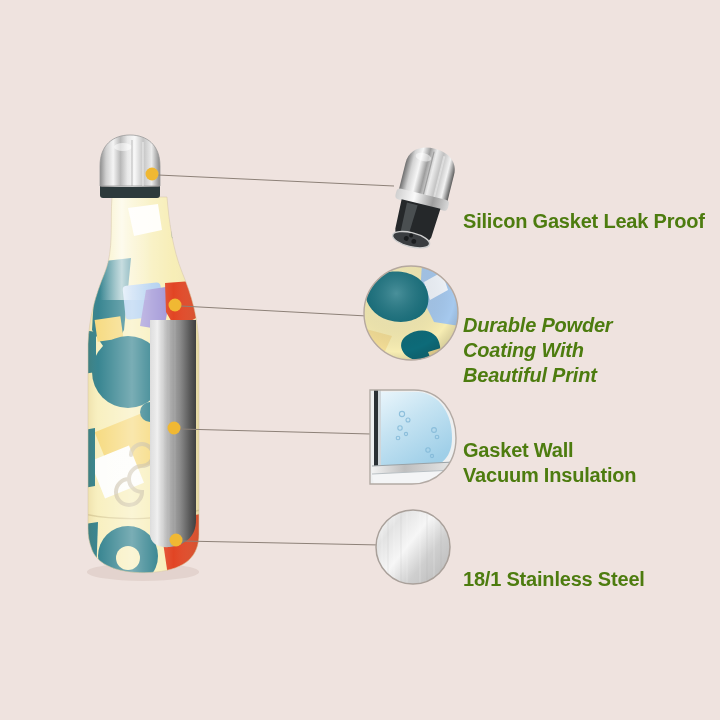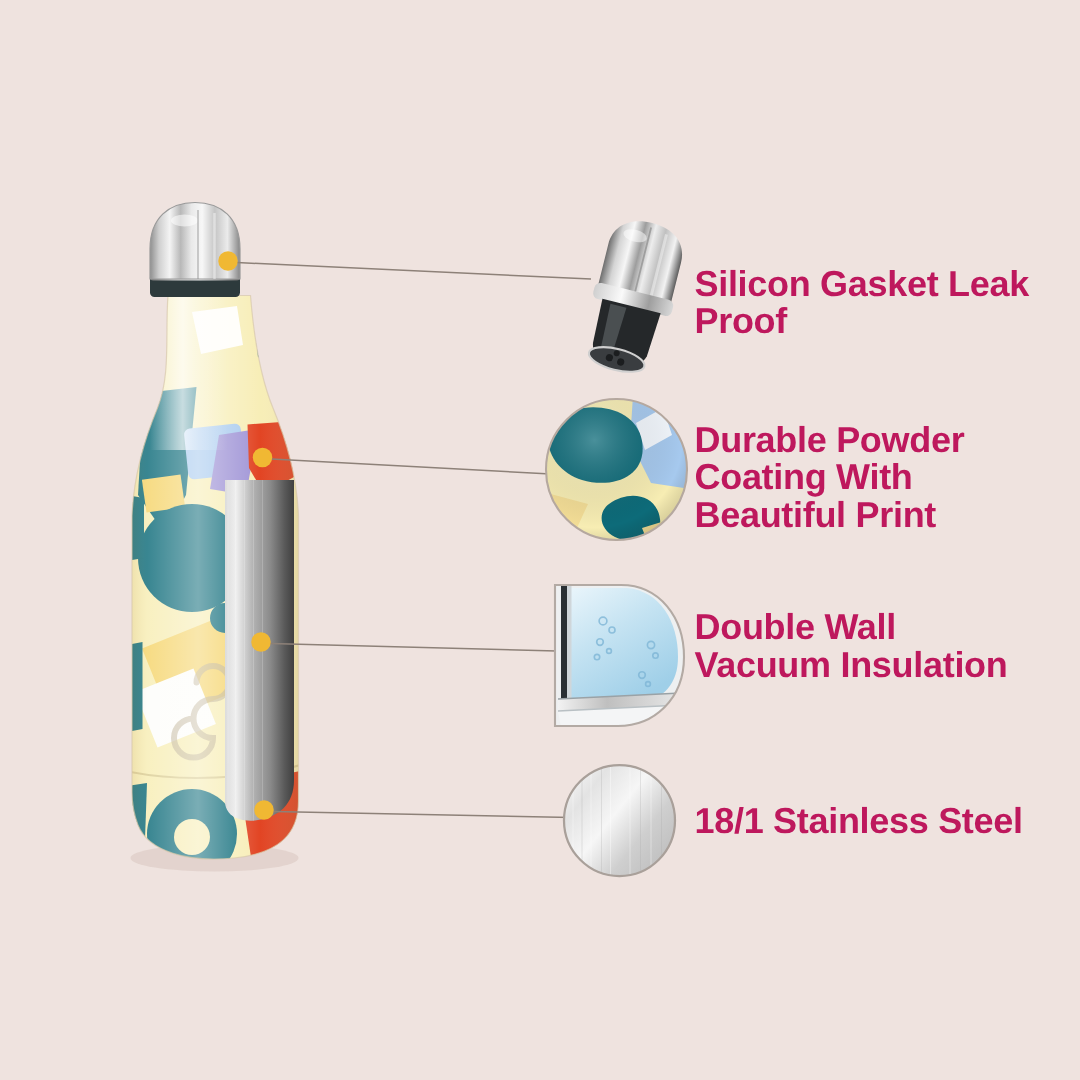--- a/index.html
+++ b/index.html
@@ -19,25 +19,26 @@
     background: #efe3df;
   }
   .stage {
     position: absolute;
     inset: 0;
   }
   .feature-label {
     position: absolute;
     font-family: "Liberation Sans", sans-serif;
     font-weight: bold;
-    font-size: 24px;
+    font-size: 20px;
     line-height: 25px;
     letter-spacing: -0.2px;
-    color: #be185d;
+    color: #4d7c0f;
     white-space: pre-line;
+    margin-top: 32px;
   }
   .detail-circle {
     position: absolute;
     border-radius: 50%;
     overflow: hidden;
   }
 </style>
 </head>
 <body>
 
@@ -358,22 +359,22 @@
         <line x1="27" y1="0" x2="27" y2="78"></line>
         <line x1="53" y1="0" x2="53" y2="78"></line>
         <line x1="67" y1="0" x2="67" y2="78"></line>
       </g>
     </g>
     <circle cx="39" cy="39" r="37" fill="none" stroke="#a9a09a" stroke-width="1.5"></circle>
   </svg>
 
   <div class="feature-label" style="left:463px; top:177px;">Silicon Gasket Leak Proof</div>
 
-  <div class="feature-label" style="left:463px; top:281px;">Durable Powder
+  <div class="feature-label" style="left:463px; top:281px;font-style:italic;">Durable Powder
 Coating With
 Beautiful Print</div>
 
-  <div class="feature-label" style="left:463px; top:406px;">Double Wall
+  <div class="feature-label" style="left:463px; top:406px;">Gasket Wall
 Vacuum Insulation</div>
 
   <div class="feature-label" style="left:463px; top:535px;">18/1 Stainless Steel</div>
 
 </div>
 
 </body></html>

